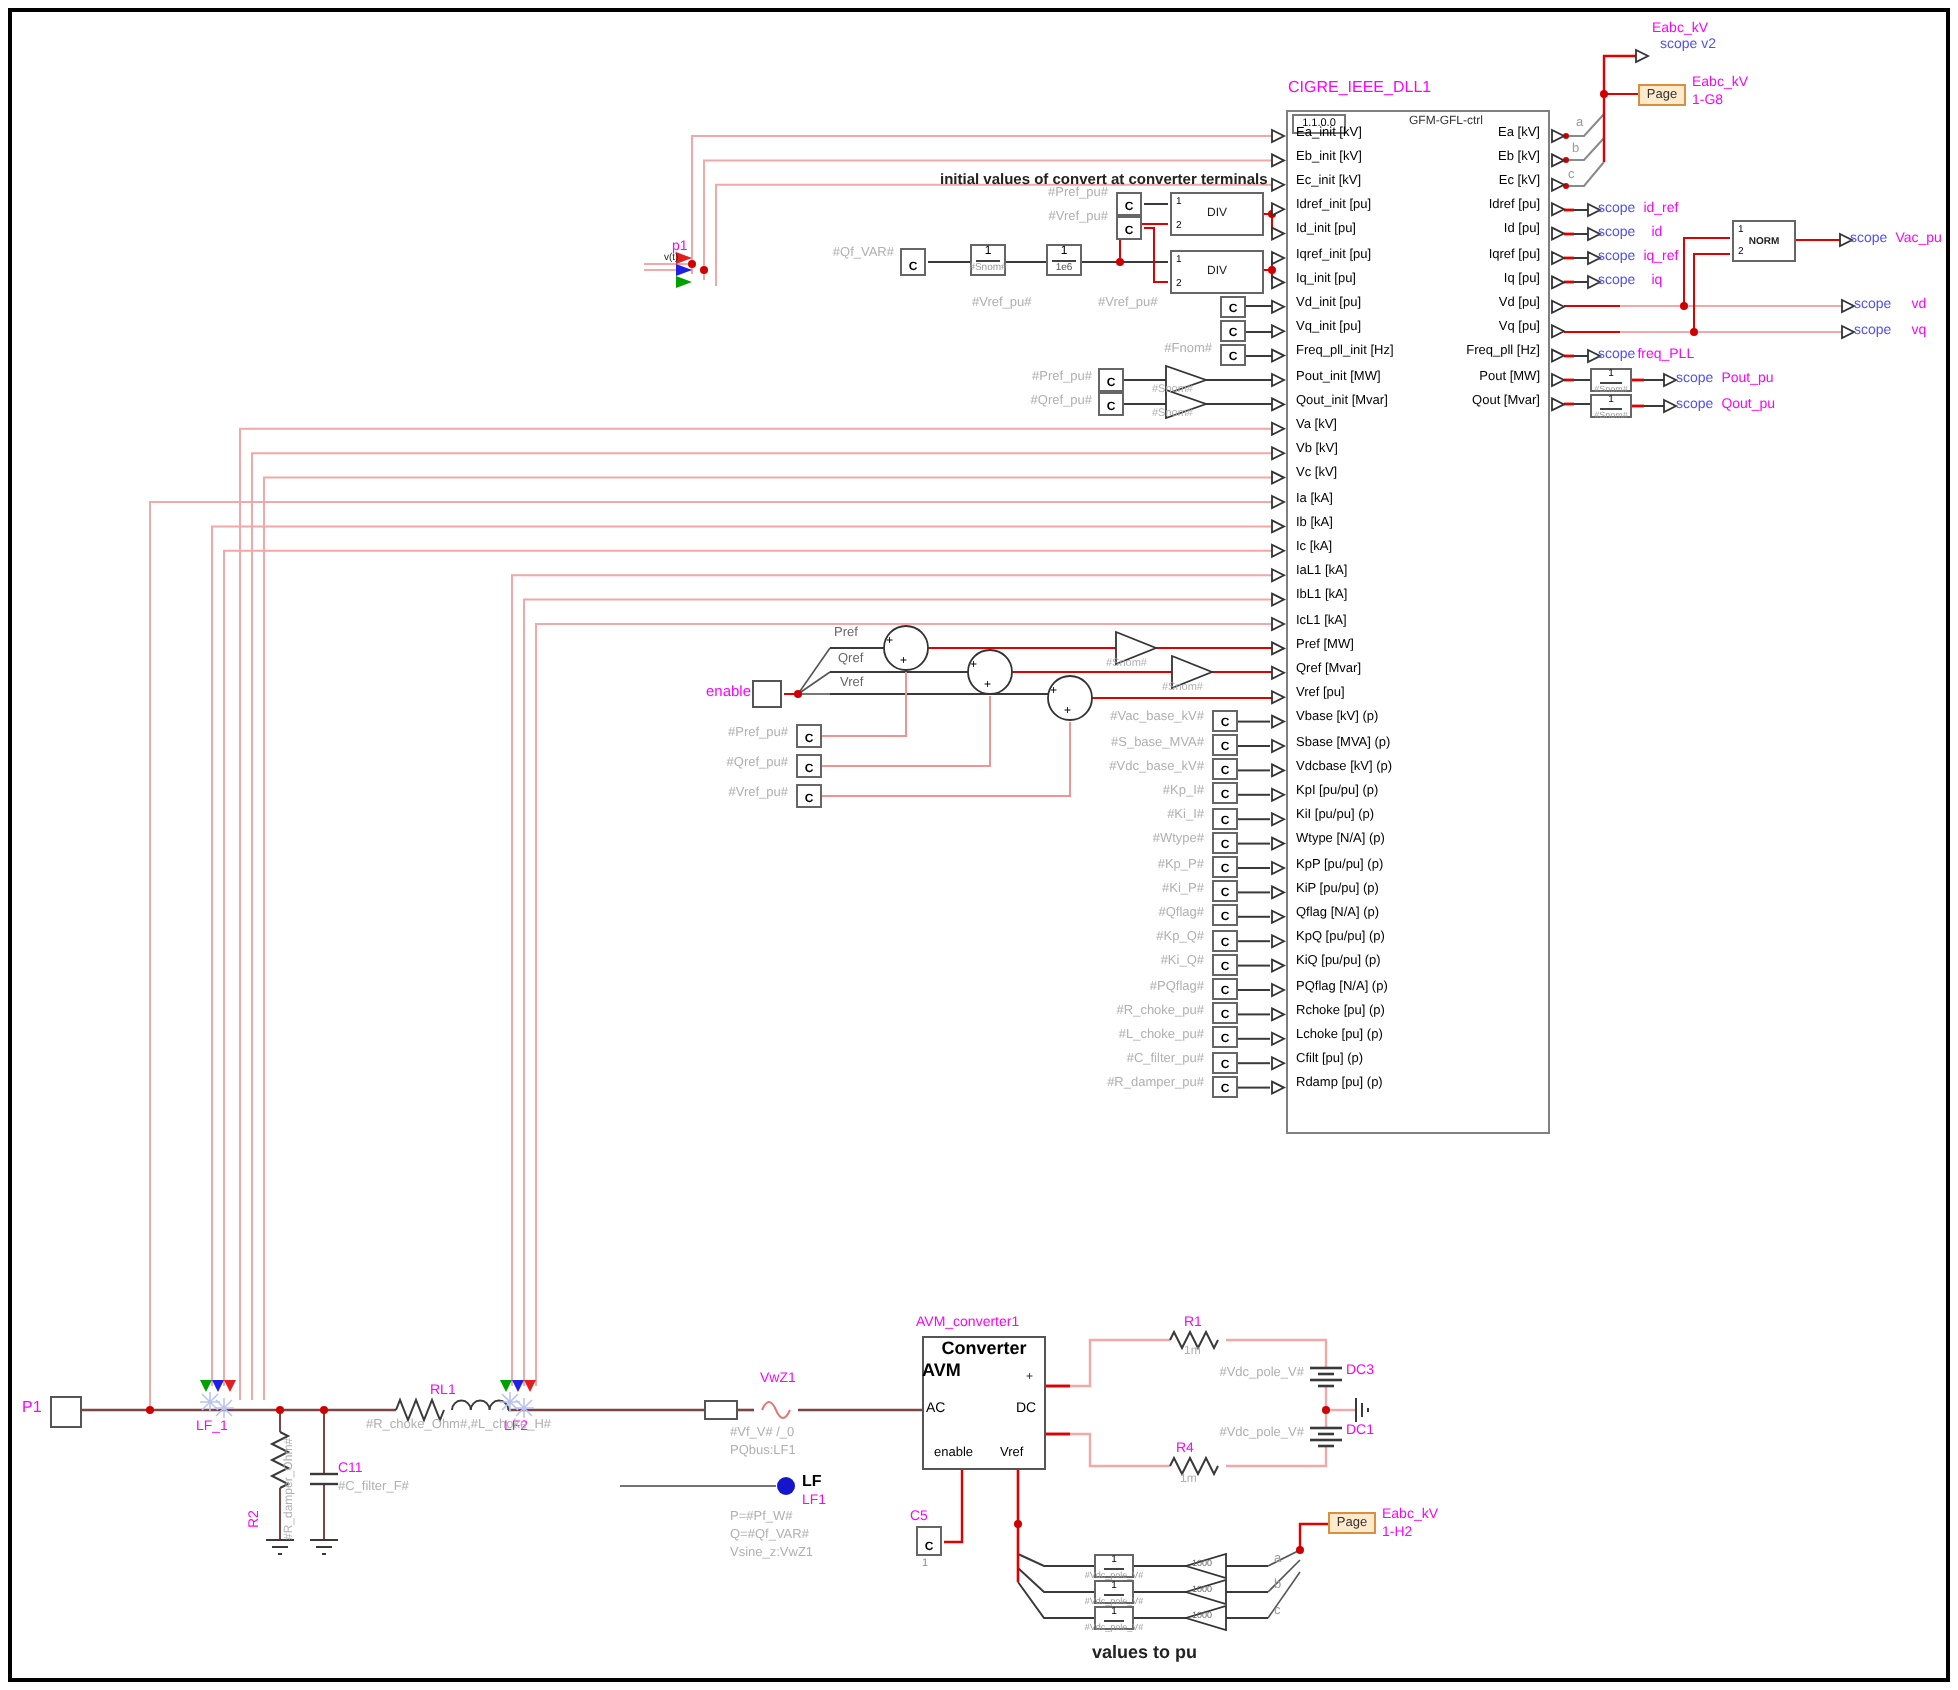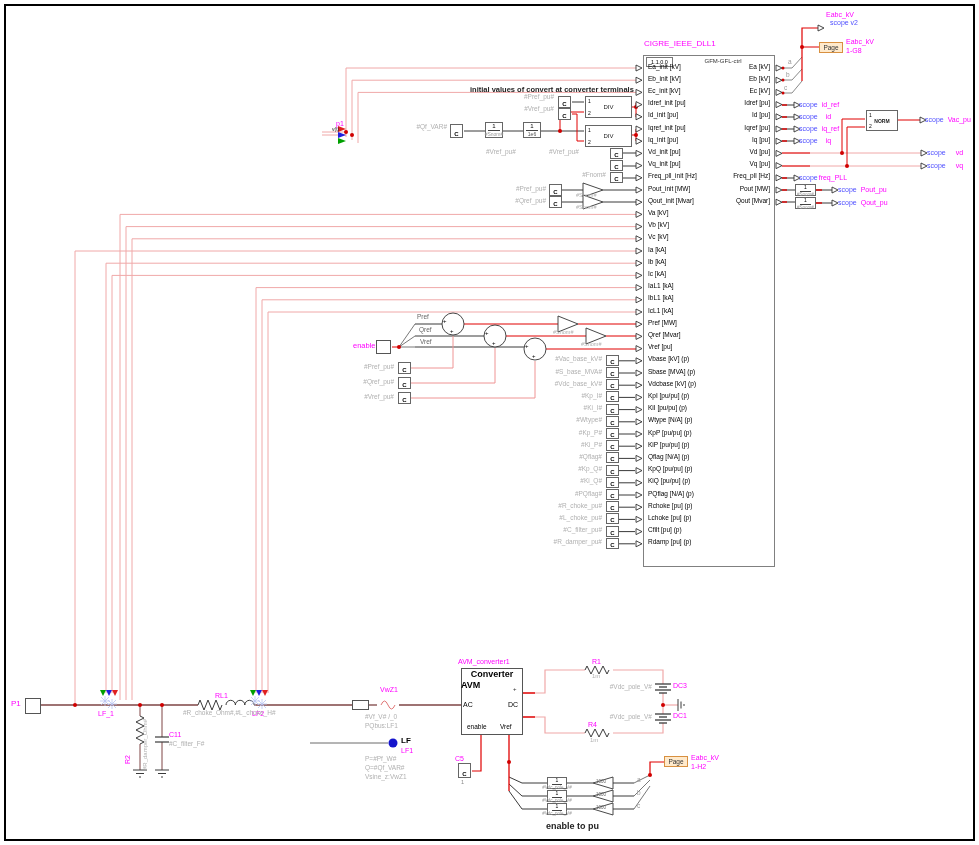--- a/index.html
+++ b/index.html
@@ -535,21 +535,21 @@
   <div class="gain" style="left:547px;top:803px;width:20px;height:12px;">
     <span class="num" style="font-size:5px;">1</span>
     <span class="den" style="font-size:4.5px;">#Vdc_pole_V#</span>
   </div>
   <div class="pin" style="left:596px;top:780px;font-size:4.5px;color:#666;">1000</div>
   <div class="pin" style="left:596px;top:793px;font-size:4.5px;color:#666;">1000</div>
   <div class="pin" style="left:596px;top:806px;font-size:4.5px;color:#666;">1000</div>
   <div class="pin" style="left:637px;top:777px;color:#999;">a</div>
   <div class="pin" style="left:637px;top:790px;color:#999;">b</div>
   <div class="pin" style="left:637px;top:803px;color:#999;">c</div>
-  <div class="lbl" style="left:546px;top:822px;font-size:9px;font-weight:bold;color:#222;">enable to pu</div>
+  <div class="lbl" style="left:546px;top:822px;font-size:9px;font-weight:bold;color:#222;">values to pu</div>
 
   <div class="pin" style="left:648px;top:63.5px;">Ea_init [kV]</div>
     <div class="pin" style="left:648px;top:75.7px;">Eb_init [kV]</div>
     <div class="pin" style="left:648px;top:87.9px;">Ec_init [kV]</div>
     <div class="pin" style="left:648px;top:100.1px;">Idref_init [pu]</div>
     <div class="pin" style="left:648px;top:112.3px;">Id_init [pu]</div>
     <div class="pin" style="left:648px;top:124.5px;">Iqref_init [pu]</div>
     <div class="pin" style="left:648px;top:136.7px;">Iq_init [pu]</div>
     <div class="pin" style="left:648px;top:148.89999999999998px;">Vd_init [pu]</div>
     <div class="pin" style="left:648px;top:161.1px;">Vq_init [pu]</div>

